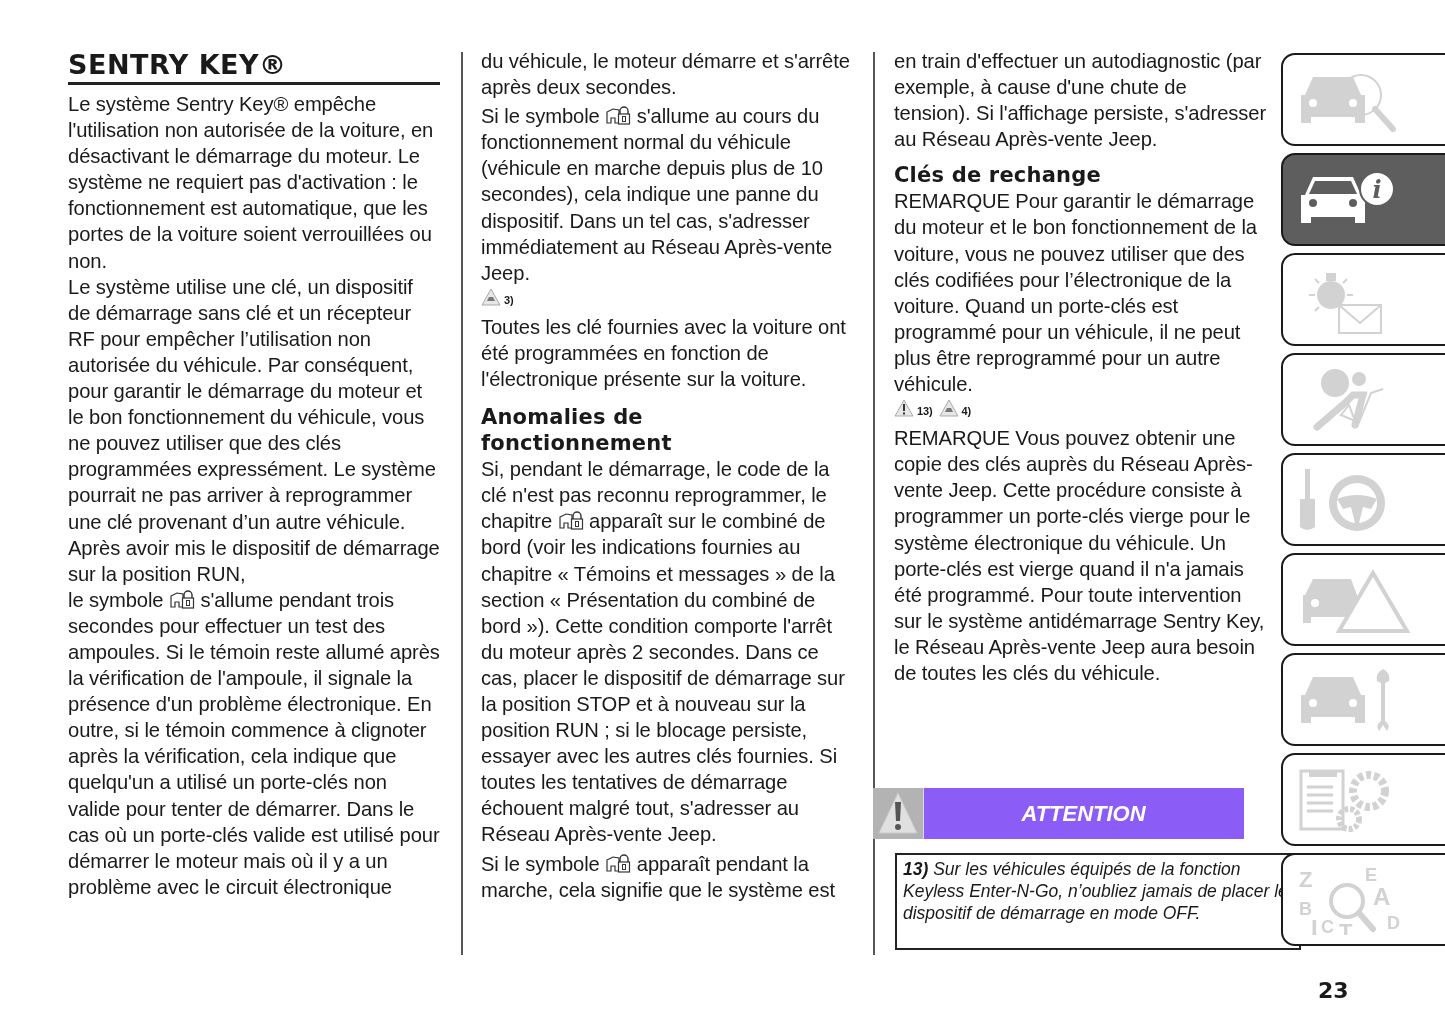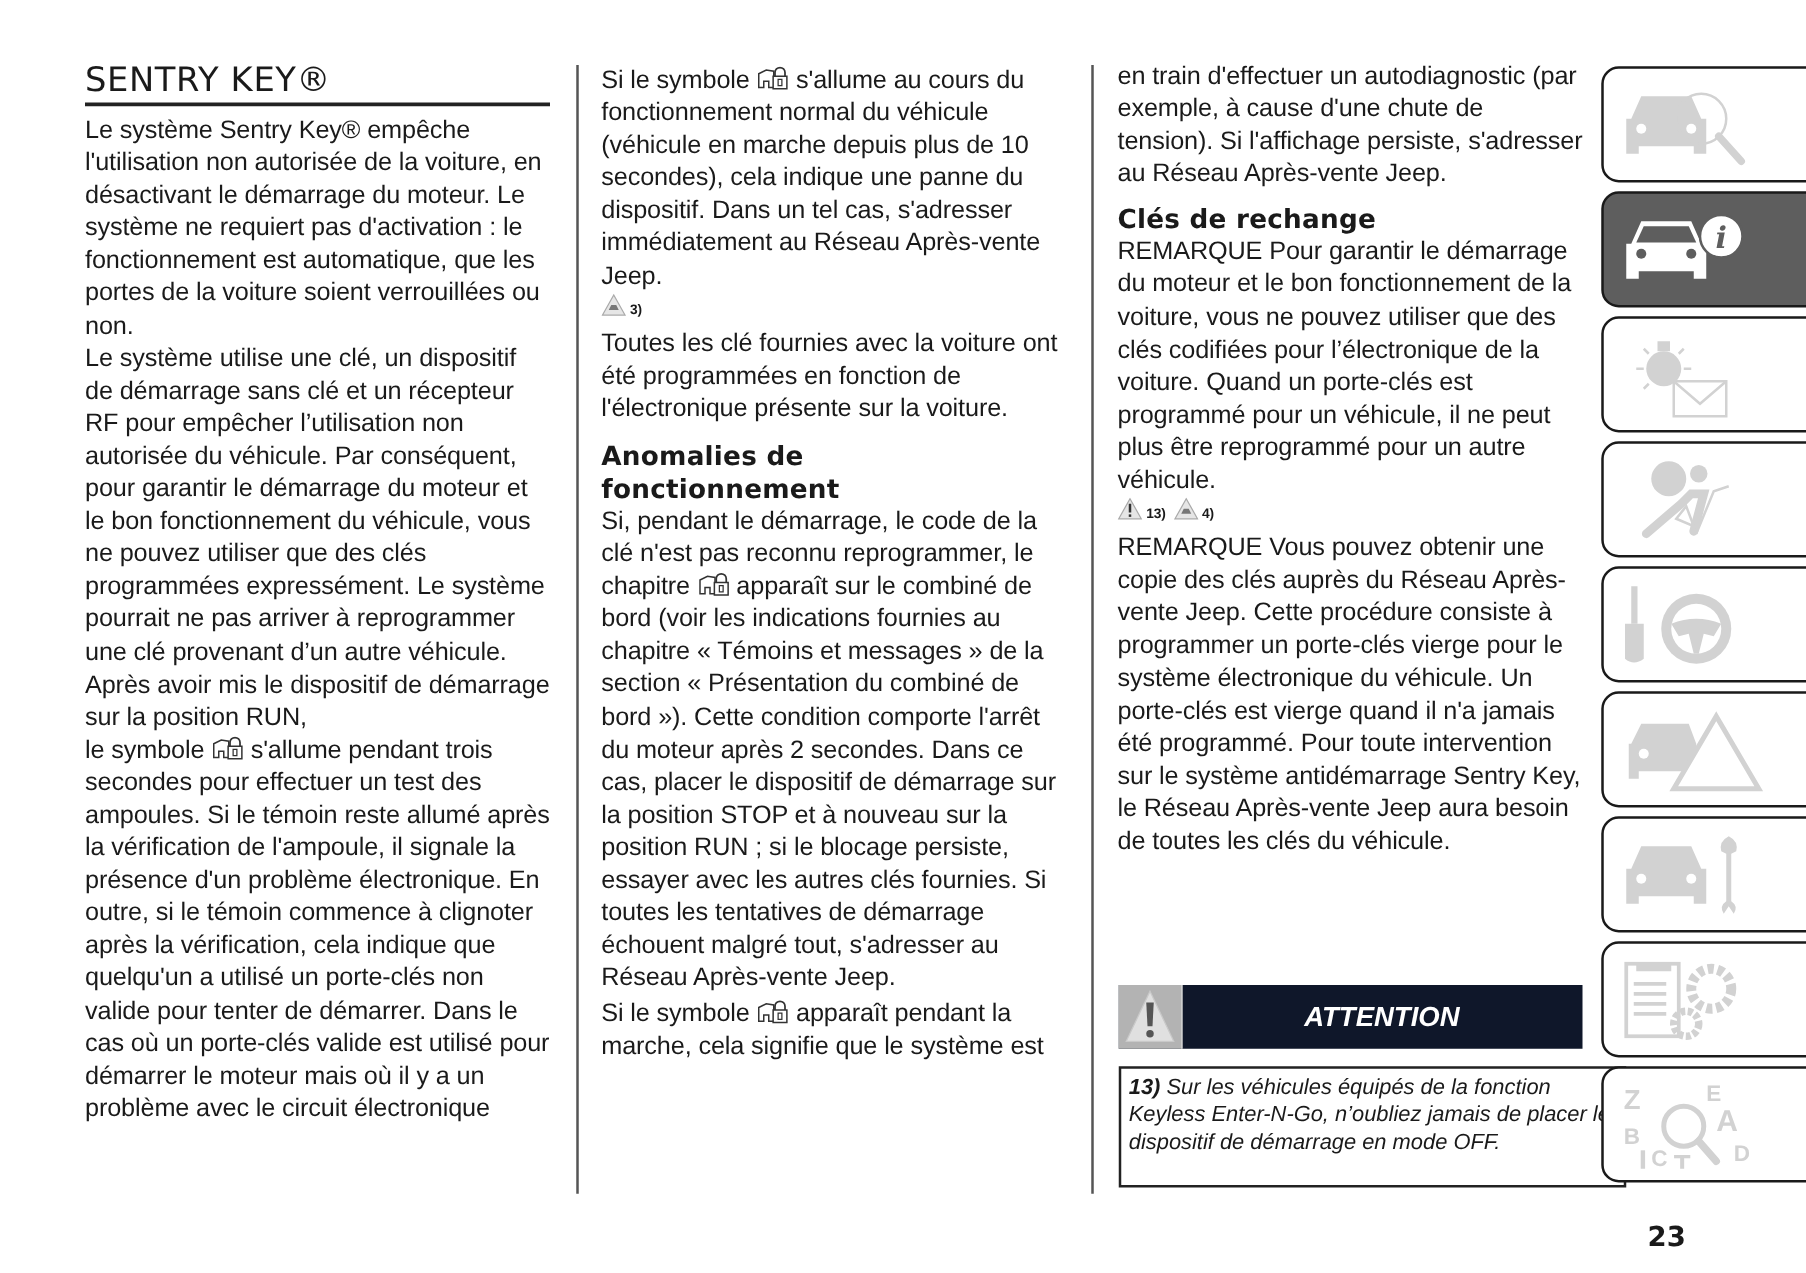--- a/index.html
+++ b/index.html
@@ -3,28 +3,28 @@
 <meta charset="utf-8">
 <style>
   html, body { margin:0; padding:0; background:#ffffff; }
   body { width:1445px; height:1018px; position:relative; overflow:hidden;
          font-family:"Liberation Sans", sans-serif; color:#1a1a1a; }
   .col { position:absolute; top:48px; font-size:20.2px; line-height:26.1px; letter-spacing:-0.1px; }
   .col p { margin:0; }
   #col1 { left:68px; width:372px; }
   #col2 { left:481px; width:378px; }
   #col3 { left:894px; width:372px; }
-  .h1 { font-family:"DejaVu Sans", sans-serif; font-weight:400; font-size:27px; letter-spacing:0.5px;
+  .h1 { font-family:"DejaVu Sans", sans-serif; font-weight:700; font-size:27px; letter-spacing:0.5px;
         line-height:34px; padding-bottom:0; margin-bottom:6px; border-bottom:3px solid #222; width:372px; }
   .h2 { font-family:"DejaVu Sans", sans-serif; font-weight:bold; font-size:21px; line-height:26px; margin:10px 0 0 0; letter-spacing:0.2px; }
   .vdiv { position:absolute; width:1.5px; background:#555; }
   .sym { display:inline-block; width:26px; height:20px; vertical-align:-3px; }
   .refline { font-size:11px; font-weight:bold; line-height:28px; height:28px; }
   .ref-icon { display:inline-block; width:20px; height:18px; vertical-align:-2px; }
-  .attn { position:absolute; left:895px; top:788px; width:371px; height:51px; background:#0f172a; }
+  .attn { position:absolute; left:873px; top:788px; width:371px; height:51px; background:#8b5cf6; }
   .attn-iconbox { position:absolute; left:0; top:0; width:50px; height:51px; background:#b3b3b3; border-right:1px solid #d8d8d8; }
   .attn-label { position:absolute; left:50px; right:0; top:0; height:51px; line-height:51px; text-align:center;
                 color:#fff; font-weight:bold; font-style:italic; font-size:22px; }
   .note { position:absolute; left:895px; top:853px; width:406px; padding:3px 4px 4px 6px; border:2px solid #222;
           font-style:italic; font-size:17.5px; line-height:22px; box-sizing:border-box; height:97px; }
   .note b { font-weight:bold; }
   .tab { position:absolute; left:1281px; width:180px; height:93px; border:2px solid #1a1a1a; border-radius:14px;
          background:#fff; box-sizing:border-box; }
   .tab.active { background:#5e5e5e; }
   .tab svg { position:absolute; left:14px; top:10px; }
@@ -47,20 +47,21 @@
         <path d="M2 6 L8 3 L14 4 L14 17 L10 17 L10 12 L6 12 L6 17 L2 17 Z" fill="none" stroke="#333" stroke-width="1.2"></path>
         <path d="M15 8 V5 a4 4 0 0 1 8 0 V8" fill="none" stroke="#333" stroke-width="1.4"></path>
         <rect x="13.5" y="8" width="11" height="10" fill="#fff" stroke="#333" stroke-width="1.2"></rect>
         <rect x="17.5" y="10.5" width="3" height="5" fill="none" stroke="#333" stroke-width="1"></rect>
       </svg>
     <span>s'allume pendant trois secondes pour effectuer un test des ampoules. Si le témoin reste allumé après la vérification de l'ampoule, il signale la présence d'un problème électronique. En outre, si le témoin commence à clignoter après la vérification, cela indique que quelqu'un a utilisé un porte-clés non valide pour tenter de démarrer. Dans le cas où un porte-clés valide est utilisé pour démarrer le moteur mais où il y a un problème avec le circuit électronique</span>
   </p>
 </div>
 
 <div class="col" id="col2">
+  <p>du véhicule, le moteur démarre et s'arrête après deux secondes.</p>
   <p style="margin-top:3px;">
     <span>Si le symbole</span>
     <svg class="sym" viewBox="0 0 26 20">
         <path d="M2 6 L8 3 L14 4 L14 17 L10 17 L10 12 L6 12 L6 17 L2 17 Z" fill="none" stroke="#333" stroke-width="1.2"></path>
         <path d="M15 8 V5 a4 4 0 0 1 8 0 V8" fill="none" stroke="#333" stroke-width="1.4"></path>
         <rect x="13.5" y="8" width="11" height="10" fill="#fff" stroke="#333" stroke-width="1.2"></rect>
         <rect x="17.5" y="10.5" width="3" height="5" fill="none" stroke="#333" stroke-width="1"></rect>
       </svg>
     <span>s'allume au cours du fonctionnement normal du véhicule (véhicule en marche depuis plus de 10 secondes), cela indique une panne du dispositif. Dans un tel cas, s'adresser immédiatement au Réseau Après-vente Jeep.</span>
   </p>

